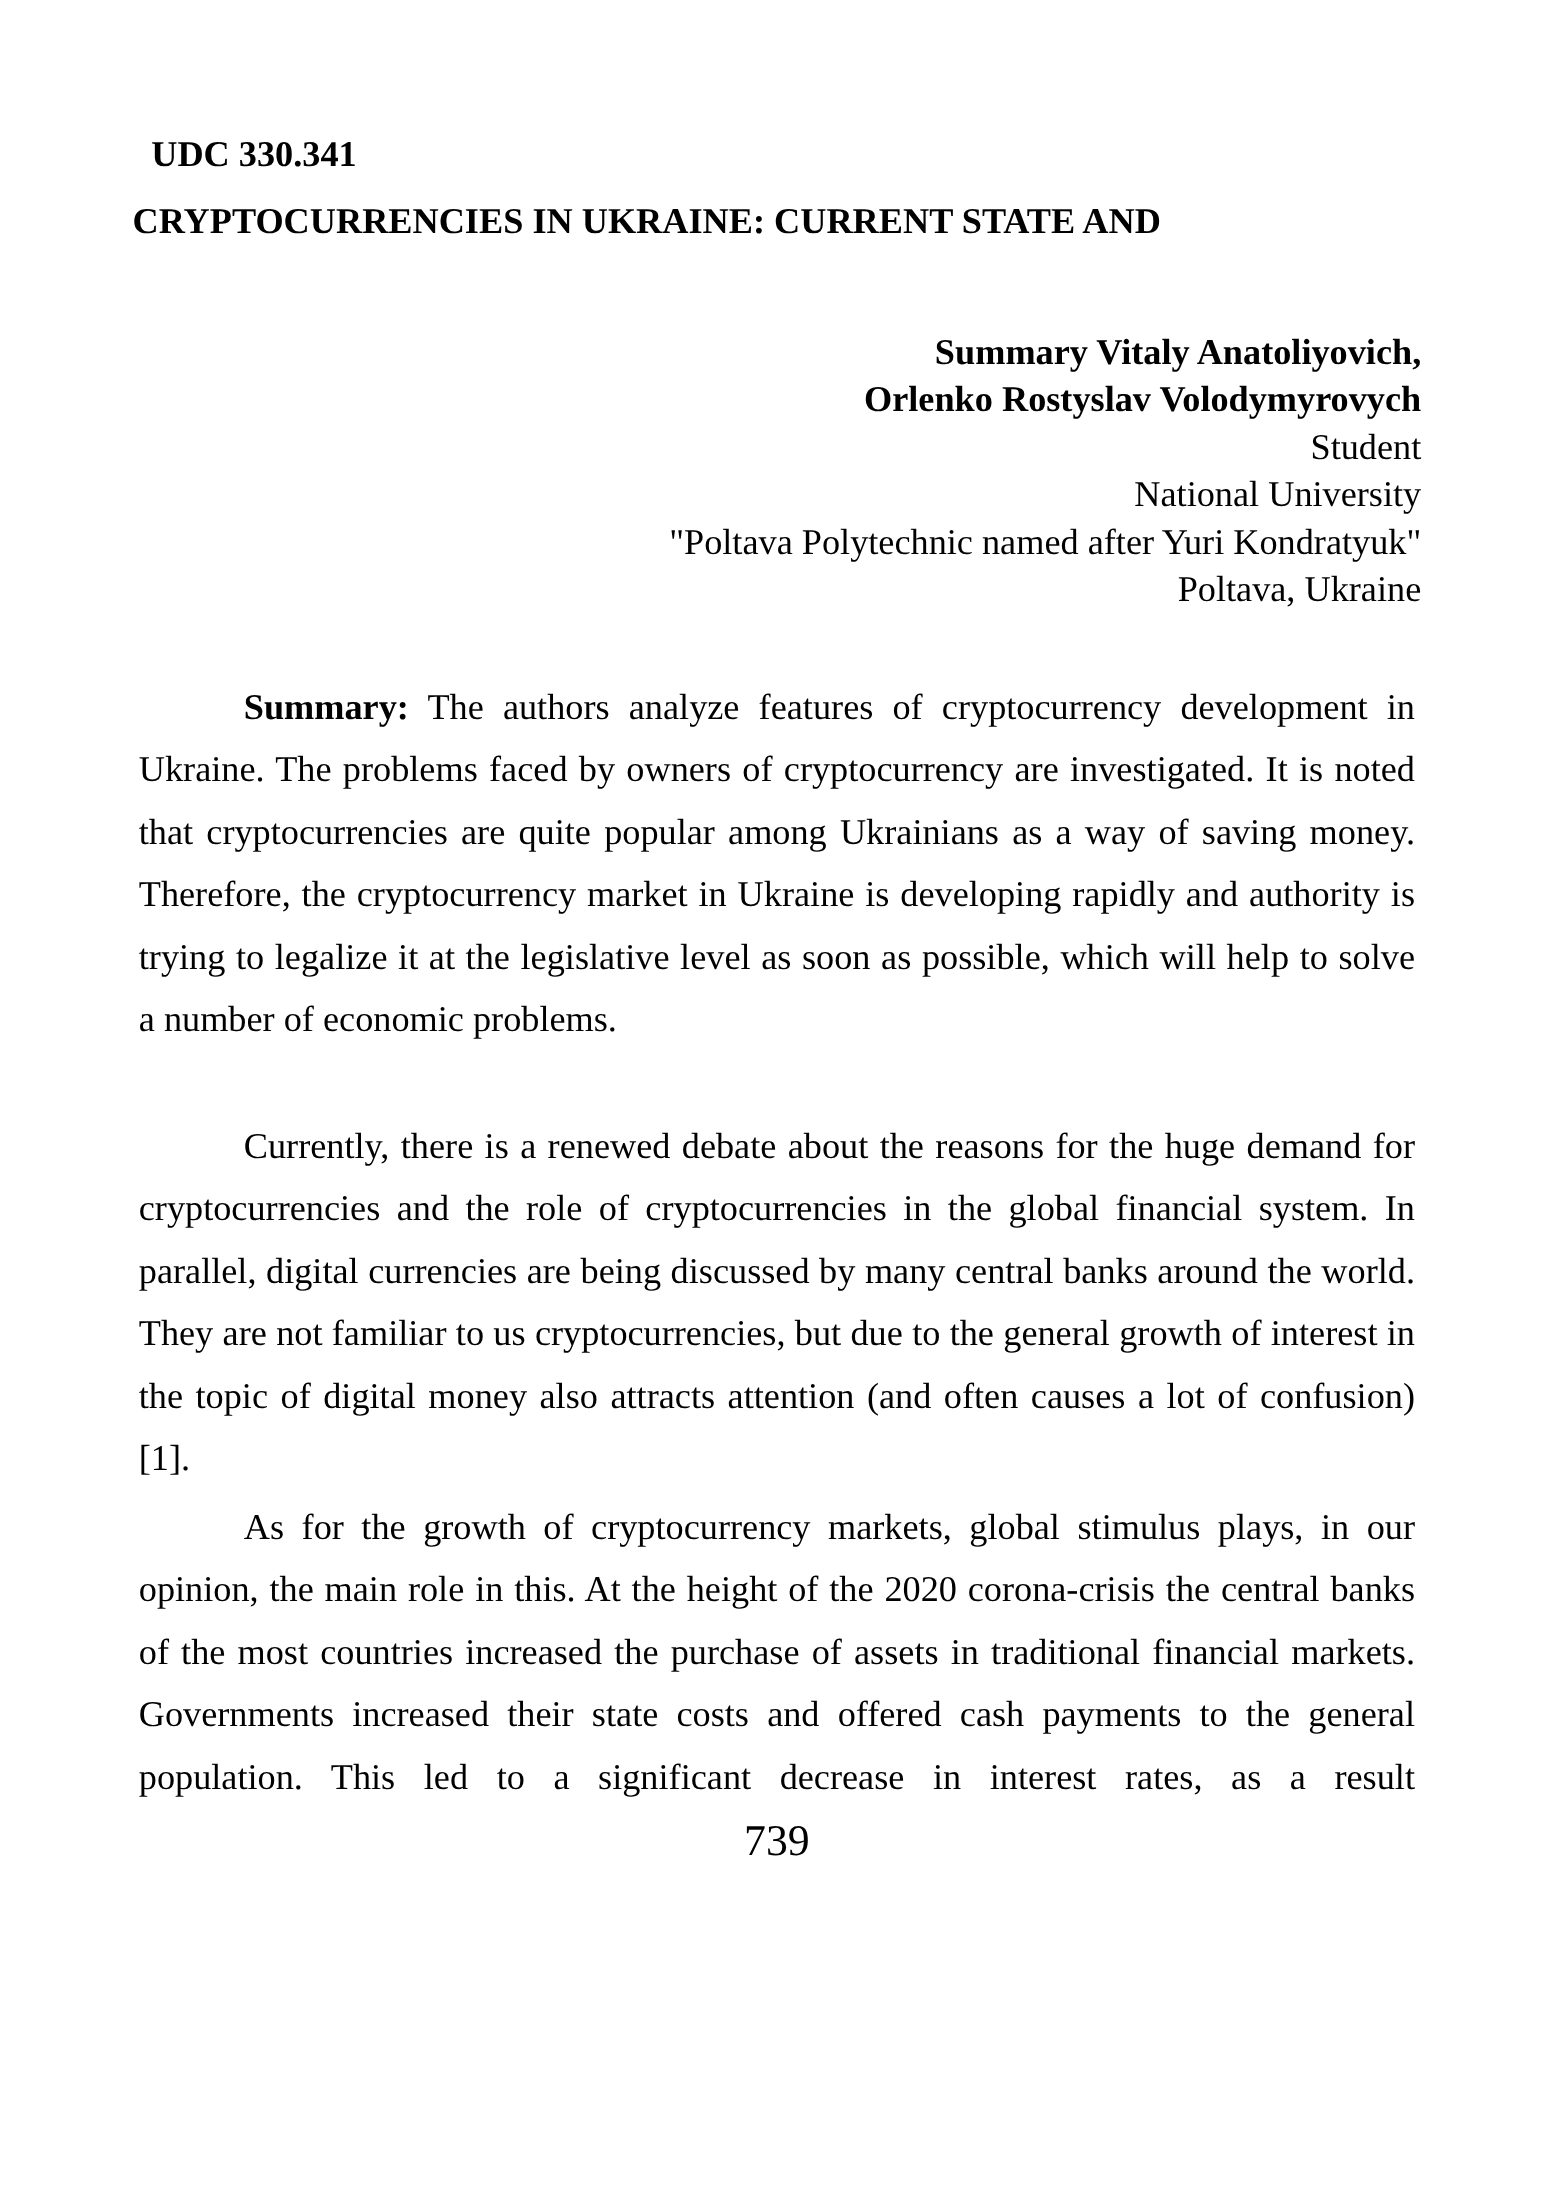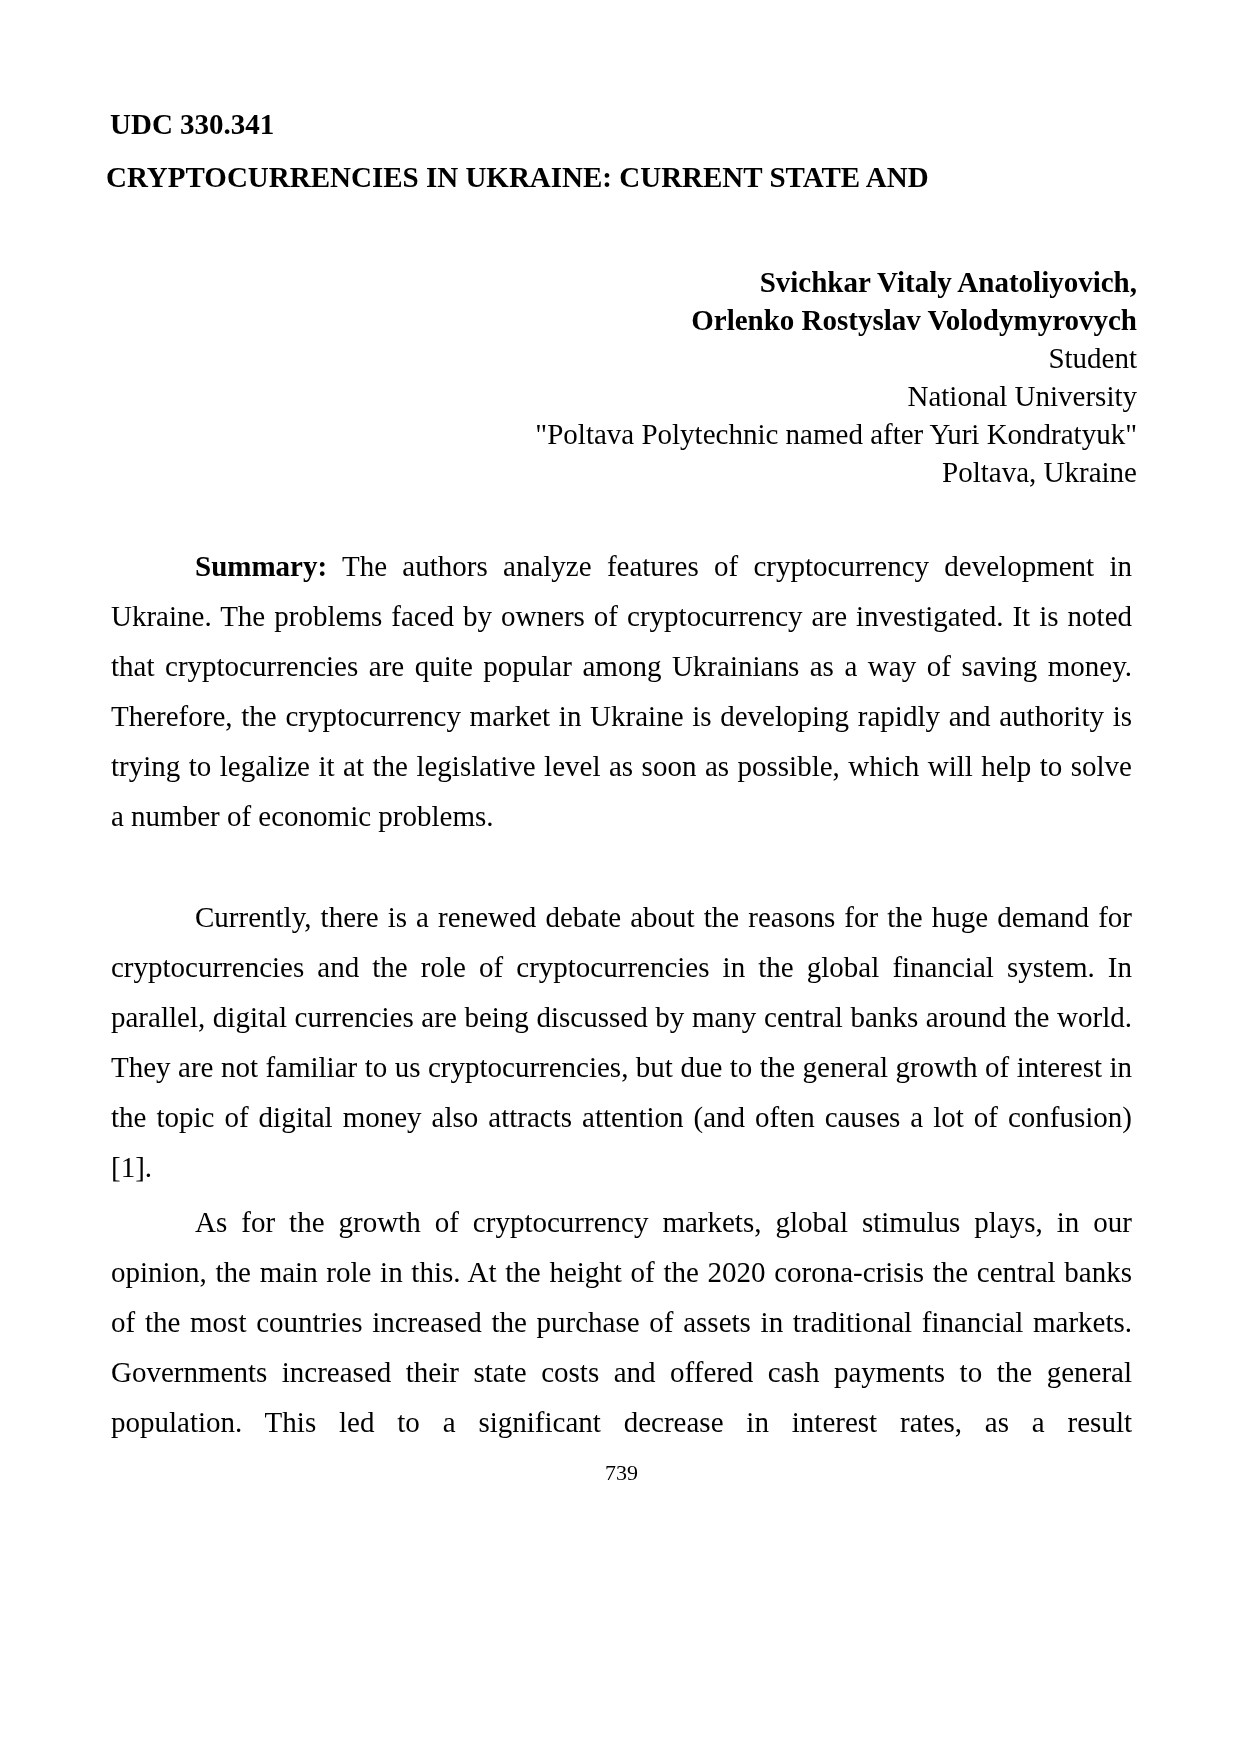--- a/index.html
+++ b/index.html
@@ -10,21 +10,21 @@
     margin: 0 auto;
     background: #ffffff;
     color: #000000;
     font-family: "Liberation Serif", "DejaVu Serif", serif;
     font-size: 29px;
     box-sizing: border-box;
     padding: 0 104px 0 106px;
     overflow: hidden;
   }
   .udc {
-    margin: 104px 0 0 4px;
+    margin: 104px 0 0 15px;
     line-height: 40px;
     font-weight: bold;
     text-align: left;
   }
   .title {
     margin: 6px 0 0 0;
     line-height: 55px;
     font-weight: bold;
     text-align: left;
   }
@@ -39,37 +39,37 @@
     line-height: 50px;
     text-align: justify;
     text-indent: 84px;
   }
   p.summary   { margin-top: 50px; }
   p.para1     { margin-top: 51px; }
   p.para2.justify-last { text-align-last: justify; }
   .pagenum {
     margin-top: 8px;
     line-height: 36px;
-    font-size: 22px;
+    font-size: 35px;
     text-align: center;
   }
 </style>
 </head>
 <body>
 
 <div class="page">
 
   <div class="udc">UDC 330.341</div>
 
   <div class="title">
     <div>CRYPTOCURRENCIES IN UKRAINE: CURRENT STATE AND</div>
   </div>
 
   <div class="authors">
-    <div class="bold">Svichkar Vitaly Anatoliyovich,</div>
+    <div class="bold">Summary Vitaly Anatoliyovich,</div>
     <div class="bold">Orlenko Rostyslav Volodymyrovych</div>
     <div>Student</div>
     <div>National University</div>
     <div>"Poltava Polytechnic named after Yuri Kondratyuk"</div>
     <div>Poltava, Ukraine</div>
   </div>
 
   <p class="body summary"><span class="bold">Summary:</span><span> The authors analyze features of cryptocurrency development in Ukraine. The problems faced by owners of cryptocurrency are investigated. It is noted that cryptocurrencies are quite popular among Ukrainians as a way of saving money. Therefore, the cryptocurrency market in Ukraine is developing rapidly and authority is trying to legalize it at the legislative level as soon as possible, which will help to solve a number of economic problems.</span></p>
 
 

